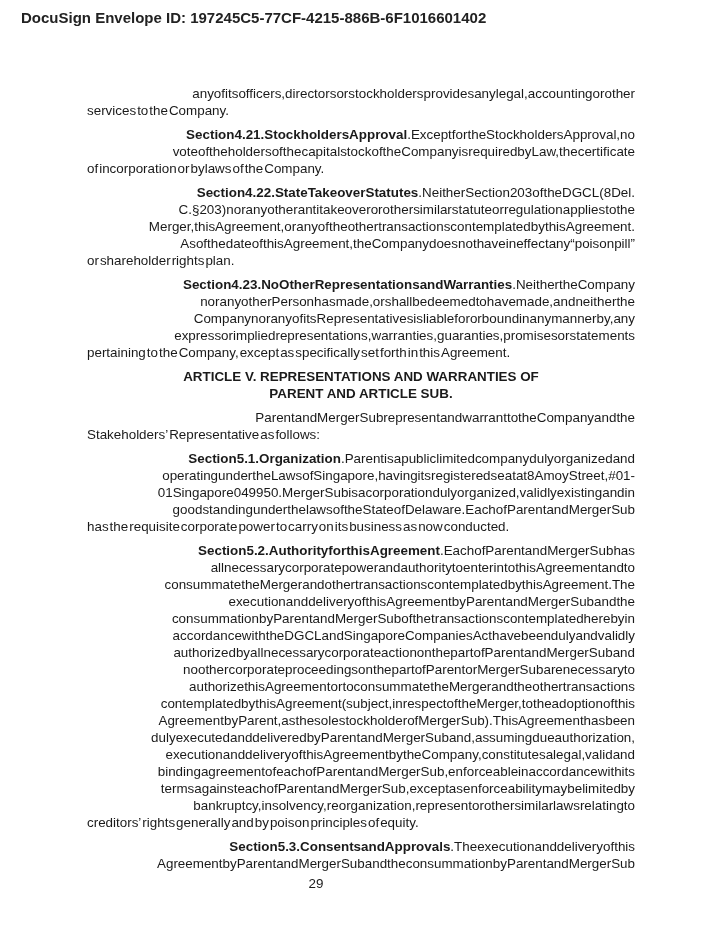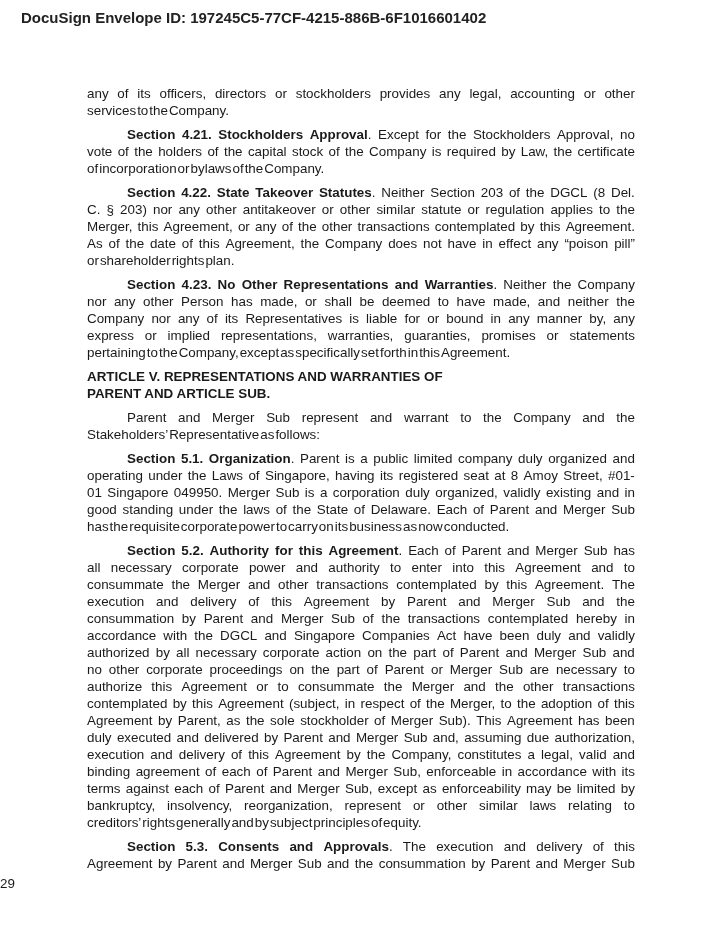--- a/index.html
+++ b/index.html
@@ -29,36 +29,36 @@
     left: 87px;
     top: 85px;
     width: 548px;
     font-size: 13.4px;
     line-height: 17px;
   }
   .para {
     margin: 0 0 7px 0;
   }
   .article-heading {
-    text-align: left;
+    text-align: center;
     font-weight: bold;
     margin: 0 0 7px 0;
   }
   .page-number {
     position: absolute;
     left: 0;
     width: 632px;
     top: 876px;
-    text-align: left;
+    text-align: center;
     font-size: 13.4px;
   }
   
   .jline {
     display: flex;
-    justify-content: space-between;
+    justify-content: flex-end;
     height: 17px;
     white-space: pre;
   }
   .jline.last {
     justify-content: flex-start;
     gap: 1px;
   }
   .jline.indent {
     padding-left: 40px;
   }
@@ -117,21 +117,21 @@
       <div class="jline"><span><span>authorized</span></span><span><span>by</span></span><span><span>all</span></span><span><span>necessary</span></span><span><span>corporate</span></span><span><span>action</span></span><span><span>on</span></span><span><span>the</span></span><span><span>part</span></span><span><span>of</span></span><span><span>Parent</span></span><span><span>and</span></span><span><span>Merger</span></span><span><span>Sub</span></span><span><span>and</span></span></div>
       <div class="jline"><span><span>no</span></span><span><span>other</span></span><span><span>corporate</span></span><span><span>proceedings</span></span><span><span>on</span></span><span><span>the</span></span><span><span>part</span></span><span><span>of</span></span><span><span>Parent</span></span><span><span>or</span></span><span><span>Merger</span></span><span><span>Sub</span></span><span><span>are</span></span><span><span>necessary</span></span><span><span>to</span></span></div>
       <div class="jline"><span><span>authorize</span></span><span><span>this</span></span><span><span>Agreement</span></span><span><span>or</span></span><span><span>to</span></span><span><span>consummate</span></span><span><span>the</span></span><span><span>Merger</span></span><span><span>and</span></span><span><span>the</span></span><span><span>other</span></span><span><span>transactions</span></span></div>
       <div class="jline"><span><span>contemplated</span></span><span><span>by</span></span><span><span>this</span></span><span><span>Agreement</span></span><span><span>(subject,</span></span><span><span>in</span></span><span><span>respect</span></span><span><span>of</span></span><span><span>the</span></span><span><span>Merger,</span></span><span><span>to</span></span><span><span>the</span></span><span><span>adoption</span></span><span><span>of</span></span><span><span>this</span></span></div>
       <div class="jline"><span><span>Agreement</span></span><span><span>by</span></span><span><span>Parent,</span></span><span><span>as</span></span><span><span>the</span></span><span><span>sole</span></span><span><span>stockholder</span></span><span><span>of</span></span><span><span>Merger</span></span><span><span>Sub).</span></span><span><span>This</span></span><span><span>Agreement</span></span><span><span>has</span></span><span><span>been</span></span></div>
       <div class="jline"><span><span>duly</span></span><span><span>executed</span></span><span><span>and</span></span><span><span>delivered</span></span><span><span>by</span></span><span><span>Parent</span></span><span><span>and</span></span><span><span>Merger</span></span><span><span>Sub</span></span><span><span>and,</span></span><span><span>assuming</span></span><span><span>due</span></span><span><span>authorization,</span></span></div>
       <div class="jline"><span><span>execution</span></span><span><span>and</span></span><span><span>delivery</span></span><span><span>of</span></span><span><span>this</span></span><span><span>Agreement</span></span><span><span>by</span></span><span><span>the</span></span><span><span>Company,</span></span><span><span>constitutes</span></span><span><span>a</span></span><span><span>legal,</span></span><span><span>valid</span></span><span><span>and</span></span></div>
       <div class="jline"><span><span>binding</span></span><span><span>agreement</span></span><span><span>of</span></span><span><span>each</span></span><span><span>of</span></span><span><span>Parent</span></span><span><span>and</span></span><span><span>Merger</span></span><span><span>Sub,</span></span><span><span>enforceable</span></span><span><span>in</span></span><span><span>accordance</span></span><span><span>with</span></span><span><span>its</span></span></div>
       <div class="jline"><span><span>terms</span></span><span><span>against</span></span><span><span>each</span></span><span><span>of</span></span><span><span>Parent</span></span><span><span>and</span></span><span><span>Merger</span></span><span><span>Sub,</span></span><span><span>except</span></span><span><span>as</span></span><span><span>enforceability</span></span><span><span>may</span></span><span><span>be</span></span><span><span>limited</span></span><span><span>by</span></span></div>
       <div class="jline"><span><span>bankruptcy,</span></span><span><span>insolvency,</span></span><span><span>reorganization,</span></span><span><span>represent</span></span><span><span>or</span></span><span><span>other</span></span><span><span>similar</span></span><span><span>laws</span></span><span><span>relating</span></span><span><span>to</span></span></div>
-      <div class="jline last"><span><span>creditors’</span></span><span><span>rights</span></span><span><span>generally</span></span><span><span>and</span></span><span><span>by</span></span><span><span>subject</span></span><span><span>principles</span></span><span><span>of</span></span><span><span>equity.</span></span></div>
+      <div class="jline last"><span><span>creditors’</span></span><span><span>rights</span></span><span><span>generally</span></span><span><span>and</span></span><span><span>by</span></span><span><span>poison</span></span><span><span>principles</span></span><span><span>of</span></span><span><span>equity.</span></span></div>
     </div>
     <div class="para">
       <div class="jline indent"><span><span style="font-weight: bold;">Section</span></span><span><span style="font-weight: bold;">5.3.</span></span><span><span style="font-weight: bold;">Consents</span></span><span><span style="font-weight: bold;">and</span></span><span><span style="font-weight: bold;">Approvals</span><span>.</span></span><span><span>The</span></span><span><span>execution</span></span><span><span>and</span></span><span><span>delivery</span></span><span><span>of</span></span><span><span>this</span></span></div>
       <div class="jline"><span><span>Agreement</span></span><span><span>by</span></span><span><span>Parent</span></span><span><span>and</span></span><span><span>Merger</span></span><span><span>Sub</span></span><span><span>and</span></span><span><span>the</span></span><span><span>consummation</span></span><span><span>by</span></span><span><span>Parent</span></span><span><span>and</span></span><span><span>Merger</span></span><span><span>Sub</span></span></div>
     </div>
   </div>
 
 <div class="page-number">29</div>
 
 </body></html>

